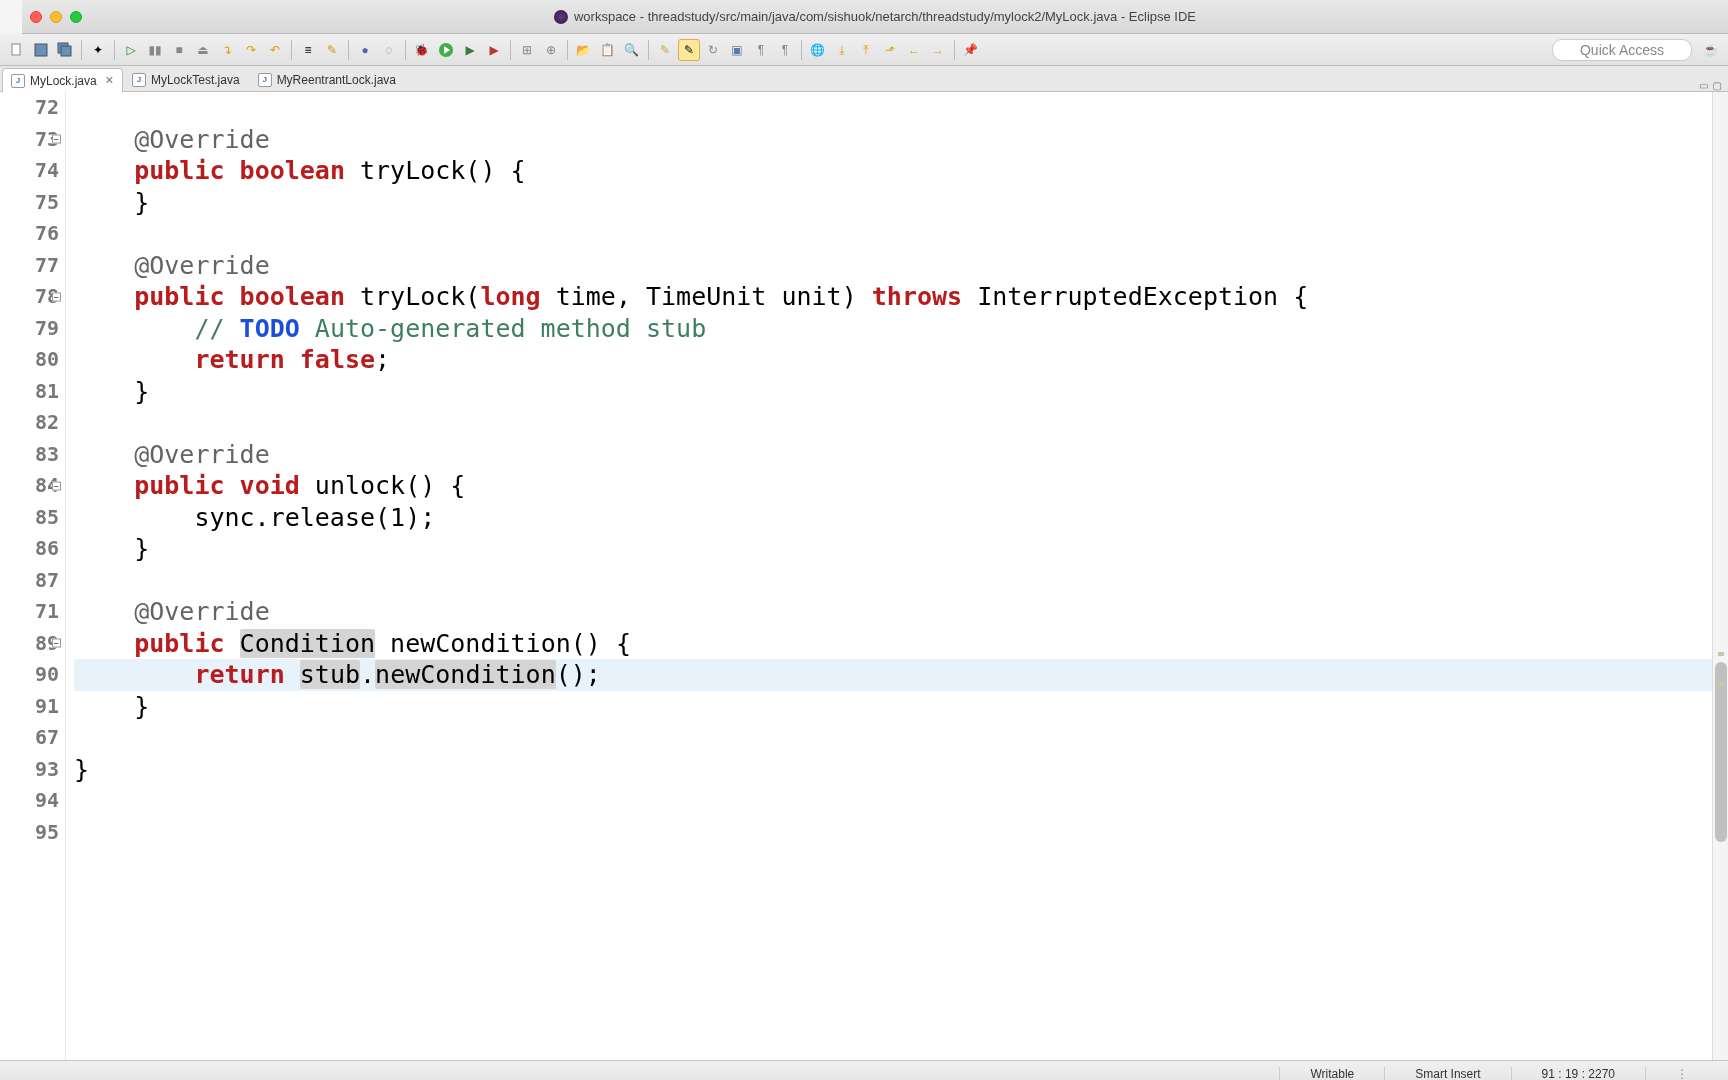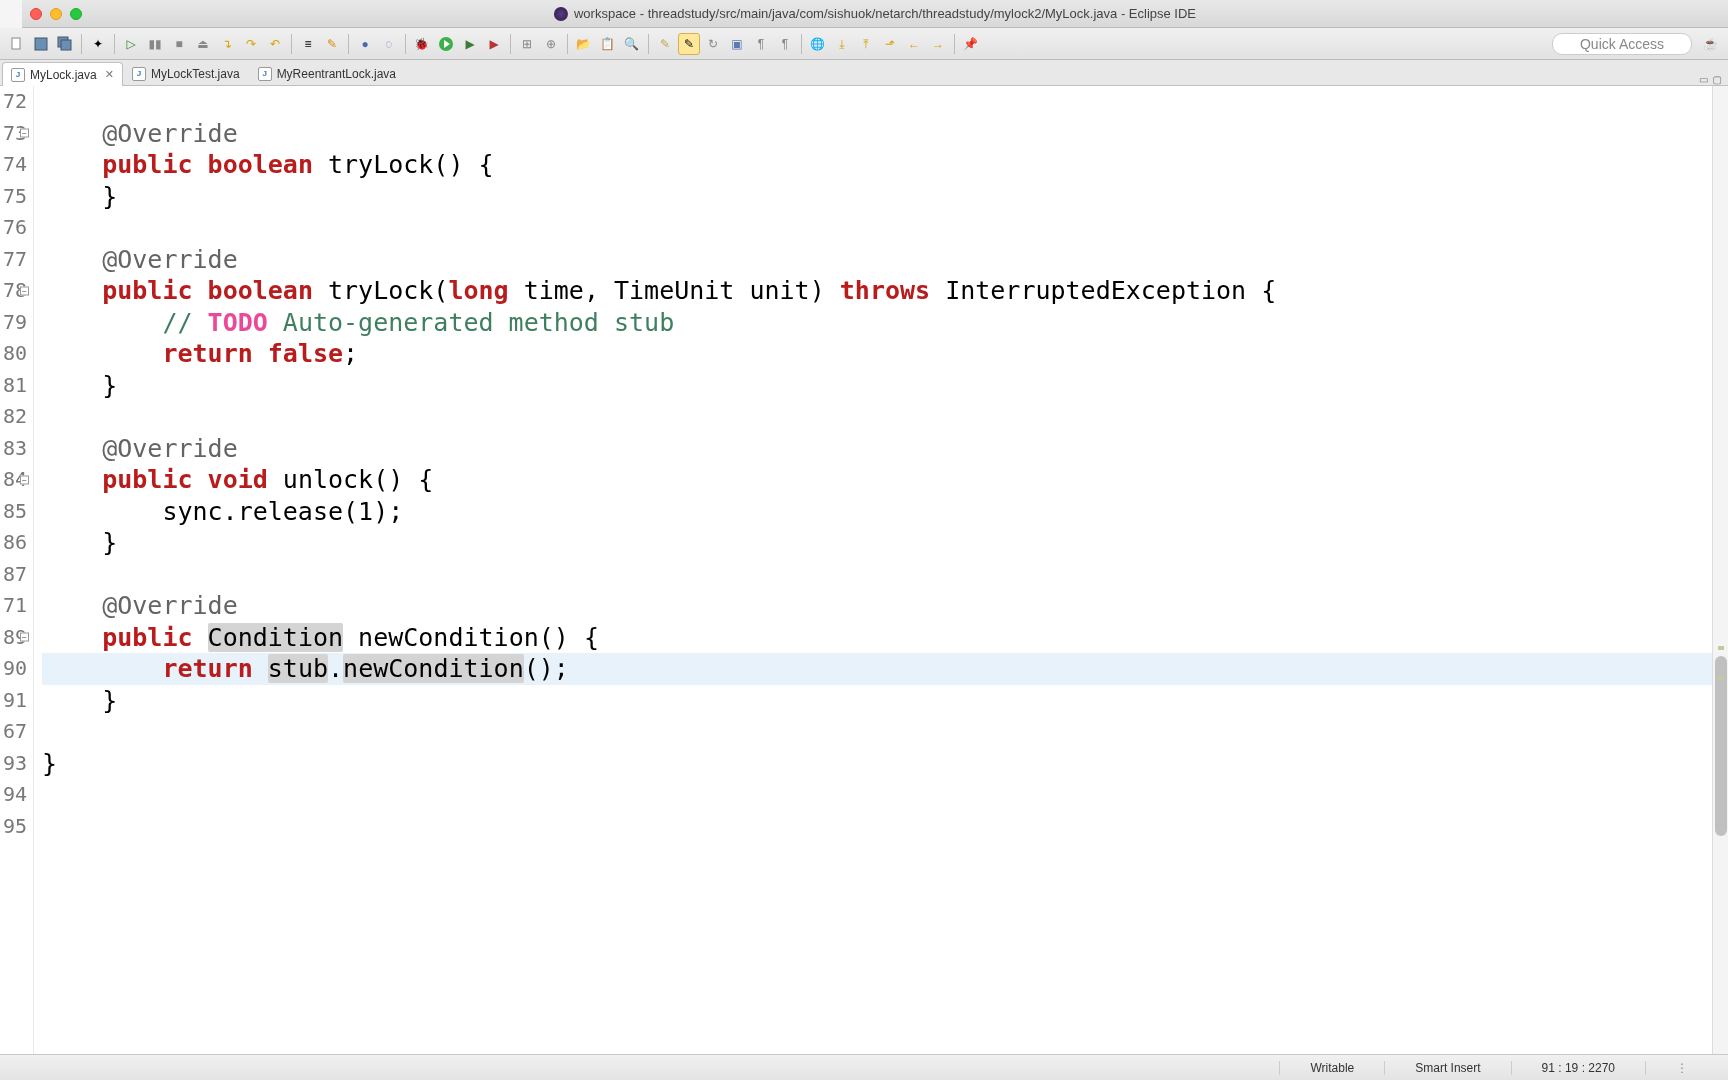--- a/index.html
+++ b/index.html
@@ -1,19 +1,19 @@
 <!DOCTYPE html>
 <html><head>
   <meta charset="utf-8">
   <style>
     * { margin: 0; padding: 0; box-sizing: border-box; }
     body { font-family: -apple-system, BlinkMacSystemFont, sans-serif; background: #f5f5f5; width: 1728px; height: 1080px; overflow: hidden; }
     
     .title-bar {
-      height: 28px;
+      height: 34px;
       background: linear-gradient(#e8e8e8, #d8d8d8);
       display: flex;
       align-items: center;
       border-bottom: 1px solid #bbb;
       padding: 0 8px;
       position: relative;
       margin-left: 22px;
     }
     .traffic-lights { display: flex; gap: 8px; }
     .traffic-light { width: 12px; height: 12px; border-radius: 50%; }
@@ -106,30 +106,31 @@
     }
     .tab-close { font-size: 11px; color: #777; margin-left: 3px; }
     .tab-controls { margin-left: auto; display: flex; gap: 4px; padding-right: 6px; font-size: 10px; color: #777; }
     
     .editor-area {
       display: flex;
       height: calc(100% - 28px - 32px - 26px - 26px);
       background: #fff;
     }
     .gutter {
-      width: 34px;
+      width: 66px;
       background: #fff;
       border-right: 1px solid #e8e8e8;
       text-align: right;
       padding-right: 6px;
       font-family: 'Menlo', 'Monaco', monospace;
       font-size: 20px;
       color: #787878;
       user-select: none;
       position: relative;
+      font-weight: bold;
     }
     .gutter-line { height: 31.5px; line-height: 31.5px; position: relative; }
     .fold-marker {
       position: absolute;
       right: -2px;
       top: 50%;
       transform: translateY(-50%);
       width: 9px;
       height: 9px;
       border: 1px solid #999;
@@ -145,21 +146,21 @@
       font-size: 25px;
       padding-left: 8px;
       position: relative;
     }
     .code-line { height: 31.5px; line-height: 31.5px; white-space: pre; }
     .code-line.highlight { background: #e8f2fb; }
     
     .kw { color: #b91c1c; font-weight: bold; }
     .anno { color: #646464; }
     .cmt { color: #3f7f5f; }
-    .todo { color: #ec4899; font-weight: bold; }
+    .todo { color: #1d4ed8; font-weight: bold; }
     .occ { background: #d4d4d4; border-radius: 2px; }
     
     .overview-ruler {
       width: 16px;
       background: #f4f4f4;
       border-left: 1px solid #ddd;
       position: relative;
     }
     .ruler-mark { position: absolute; width: 6px; height: 4px; left: 5px; background: #c8c8a0; }
     .scrollbar-thumb { position: absolute; right: 1px; width: 12px; background: #c0c0c0; border-radius: 6px; }

